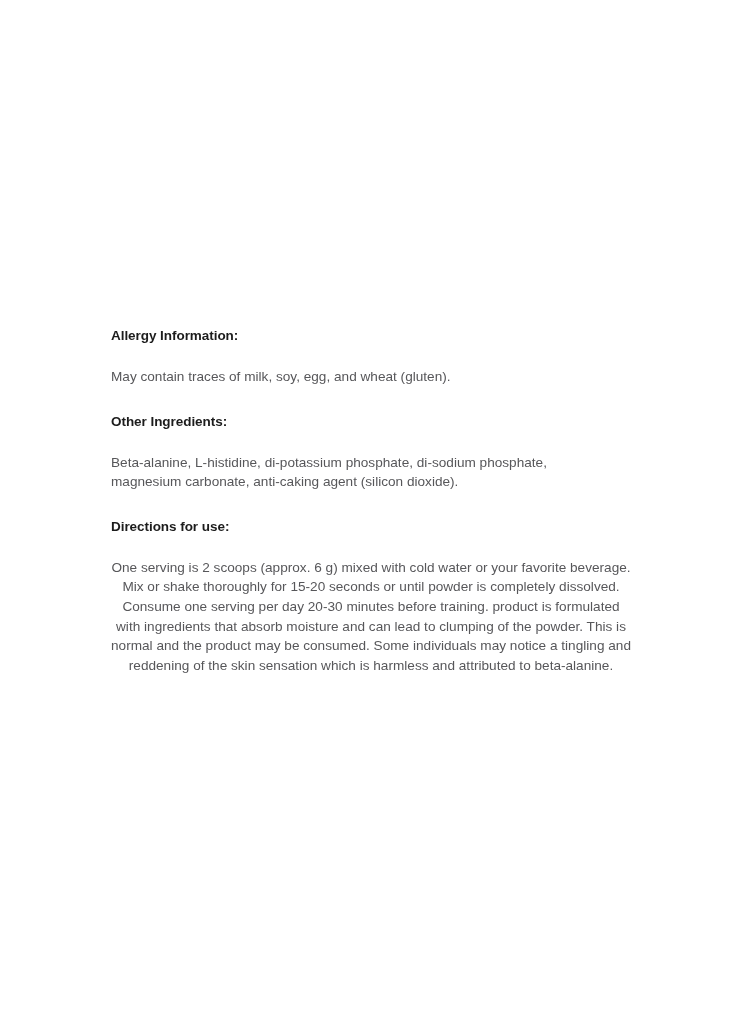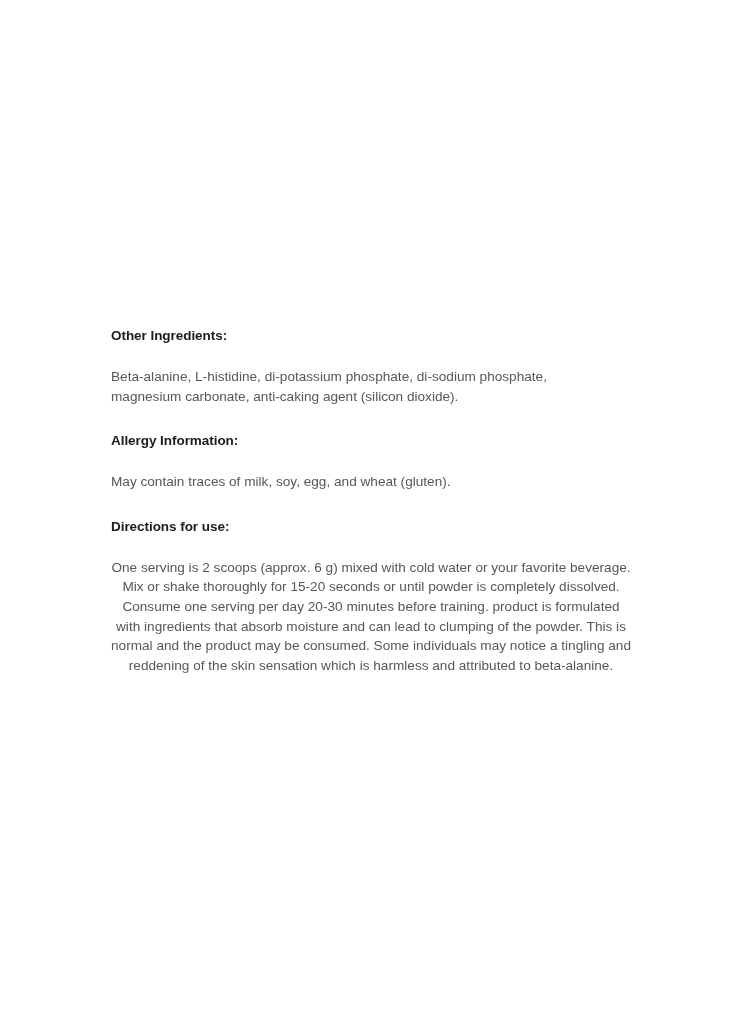--- a/index.html
+++ b/index.html
@@ -57,27 +57,27 @@
     text-align: center;
   }
 </style>
 </head>
 <body>
 
 <div class="page">
   <div class="content">
 
     <div class="section">
-      <p class="section-heading">Other Ingredients:</p>
-      <p class="section-body body-narrow">Beta-alanine, L-histidine, di-potassium phosphate, di-sodium phosphate, magnesium carbonate, anti-caking agent (silicon dioxide).</p>
+      <p class="section-heading">Allergy Information:</p>
+      <p class="section-body body-narrow">May contain traces of milk, soy, egg, and wheat (gluten).</p>
     </div>
 
     <div class="section">
-      <p class="section-heading">Allergy Information:</p>
-      <p class="section-body body-narrow">May contain traces of milk, soy, egg, and wheat (gluten).</p>
+      <p class="section-heading">Other Ingredients:</p>
+      <p class="section-body body-narrow">Beta-alanine, L-histidine, di-potassium phosphate, di-sodium phosphate, magnesium carbonate, anti-caking agent (silicon dioxide).</p>
     </div>
 
     <div class="section">
       <p class="section-heading">Directions for use:</p>
       <p class="section-body body-wide">One serving is 2 scoops (approx. 6 g) mixed with cold water or your favorite beverage. Mix or shake thoroughly for 15-20 seconds or until powder is completely dissolved. Consume one serving per day 20-30 minutes before training. product is formulated with ingredients that absorb moisture and can lead to clumping of the powder. This is normal and the product may be consumed. Some individuals may notice a tingling and reddening of the skin sensation which is harmless and attributed to beta-alanine.</p>
     </div>
 
   </div>
 </div>
 

